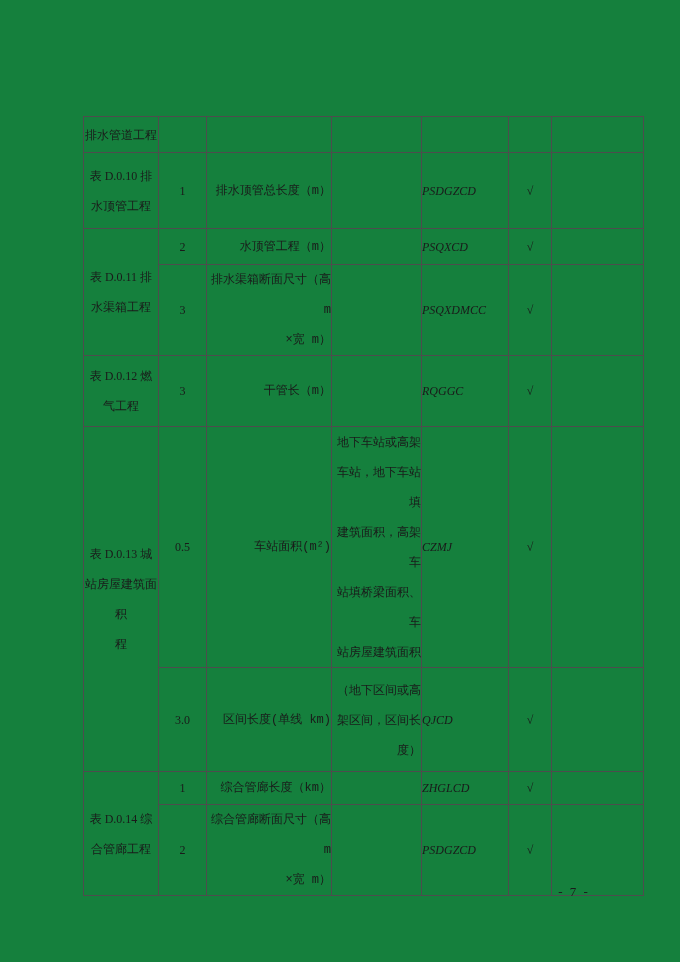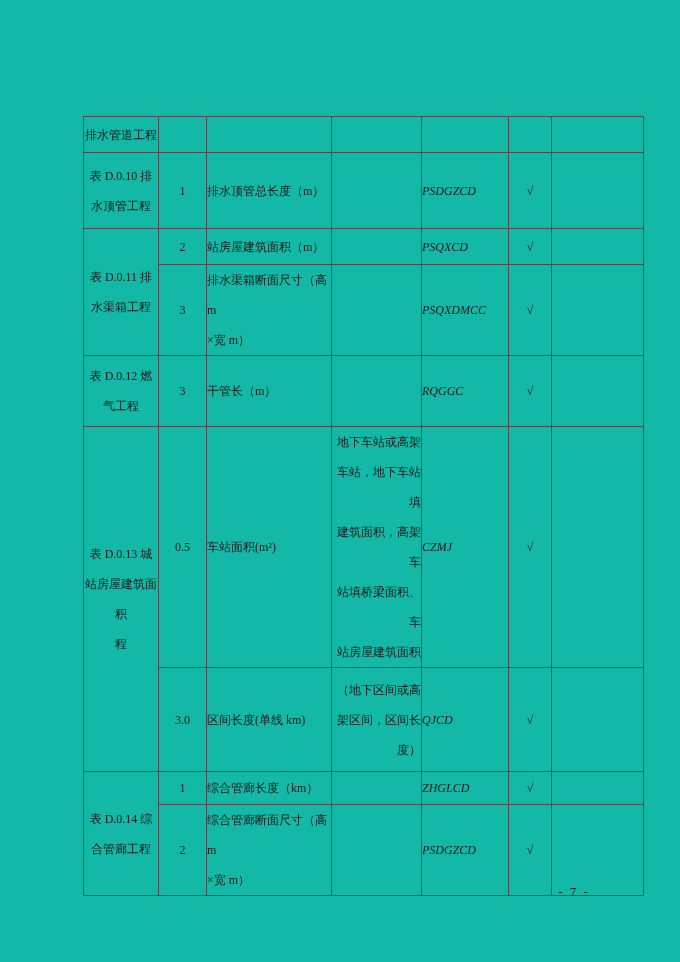--- a/index.html
+++ b/index.html
@@ -4,21 +4,21 @@
 <style>
   html, body {
     margin: 0;
     padding: 0;
     background: #ffffff;
   }
   .page {
     position: relative;
     width: 680px;
     height: 962px;
-    background: #14b8a6;
+    background: #15803d;
     color: #000000;
     font-family: "Liberation Serif", "DejaVu Serif", serif;
     overflow: hidden;
   }
   table.doc-table {
     position: absolute;
     left: 83px;
     top: 116px;
     width: 560px;
     border-collapse: collapse;
@@ -30,21 +30,21 @@
     font-size: 12px;
     line-height: 30px;
     vertical-align: middle;
     white-space: pre-line;
     overflow: hidden;
     color: #1a1a1a;
   }
   
   .c-group { text-align: center; }
   .c-no    { text-align: center; }
-  .c-item  { text-align: left; padding-left: 5px; padding-right: 2px; }
+  .c-item  { text-align: right; padding-left: 5px; padding-right: 2px; font-family: Liberation Mono, monospace; }
   .c-desc  { text-align: right; padding-left: 4px; padding-right: 1px; }
   .c-code  { text-align: left; padding-left: 4px; font-size: 11px; letter-spacing: 0px; font-style: italic; }
   .c-check { text-align: center; font-size: 12px; }
   .c-empty { }
 
   tr.rA { height: 36px; }
   tr.rB { height: 76px; }
   tr.rC { height: 36px; }
   tr.rD { height: 72px; }
   tr.rE { height: 71px; }
@@ -98,21 +98,21 @@
         <td class="c-desc"></td>
         <td class="c-code">PSDGZCD</td>
         <td class="c-check">√</td>
         <td class="c-empty"></td>
       </tr>
 
       <tr class="rC">
         <td class="c-group" rowspan="2">表 D.0.11 排
 水渠箱工程</td>
         <td class="c-no">2</td>
-        <td class="c-item">站房屋建筑面积（m）</td>
+        <td class="c-item">水顶管工程（m）</td>
         <td class="c-desc"></td>
         <td class="c-code">PSQXCD</td>
         <td class="c-check">√</td>
         <td class="c-empty"></td>
       </tr>
 
       <tr class="rD">
         <td class="c-no">3</td>
         <td class="c-item">排水渠箱断面尺寸（高 m
 ×宽 m）</td>

